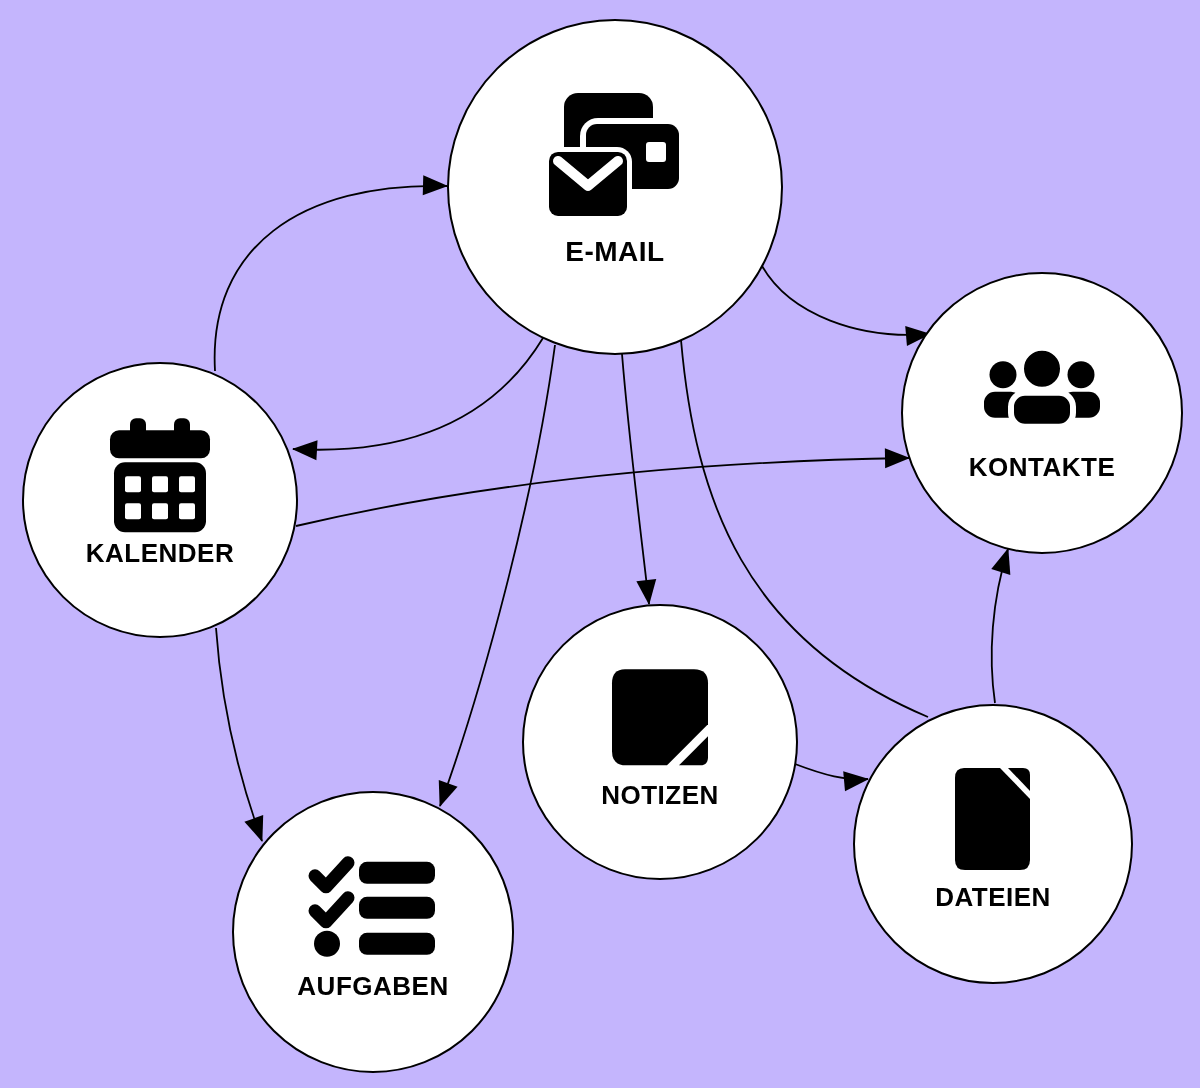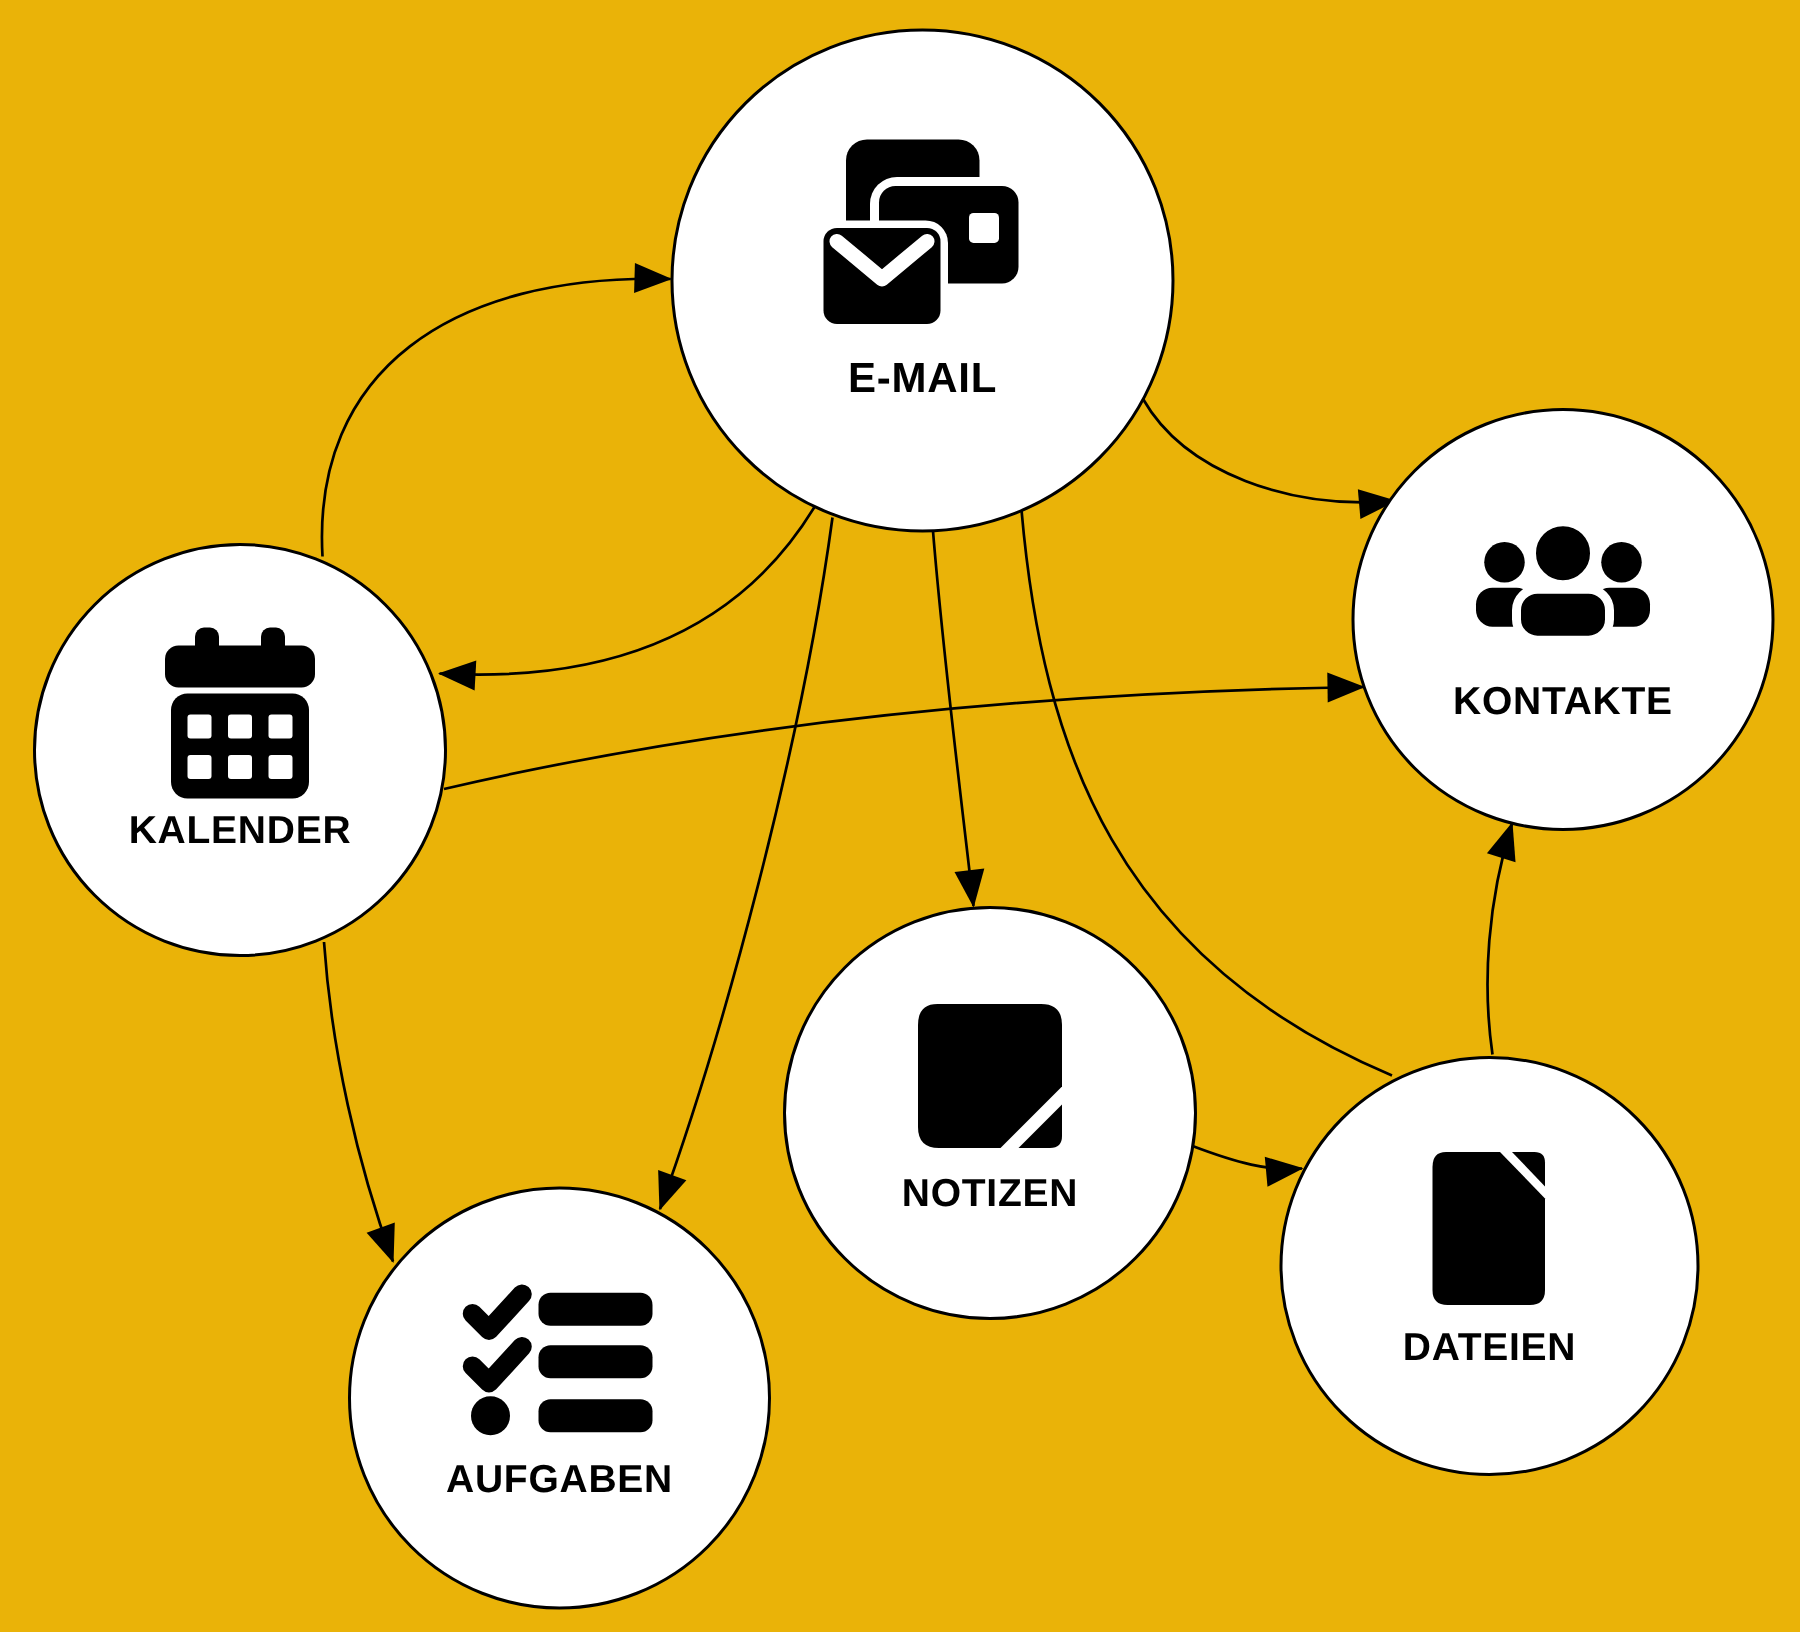--- a/index.html
+++ b/index.html
@@ -8,21 +8,21 @@
     background: #ffffff;
     width: 1200px;
     height: 1088px;
     overflow: hidden;
     font-family: "Liberation Sans", sans-serif;
   }
   .canvas {
     position: relative;
     width: 1200px;
     height: 1088px;
-    background: #eab308;
+    background: #c4b5fd;
   }
   svg { display: block; }
   .node-label {
     font-family: "Liberation Sans", sans-serif;
     font-weight: 700;
     letter-spacing: 0.5px;
   }
 </style>
 </head>
 <body>

